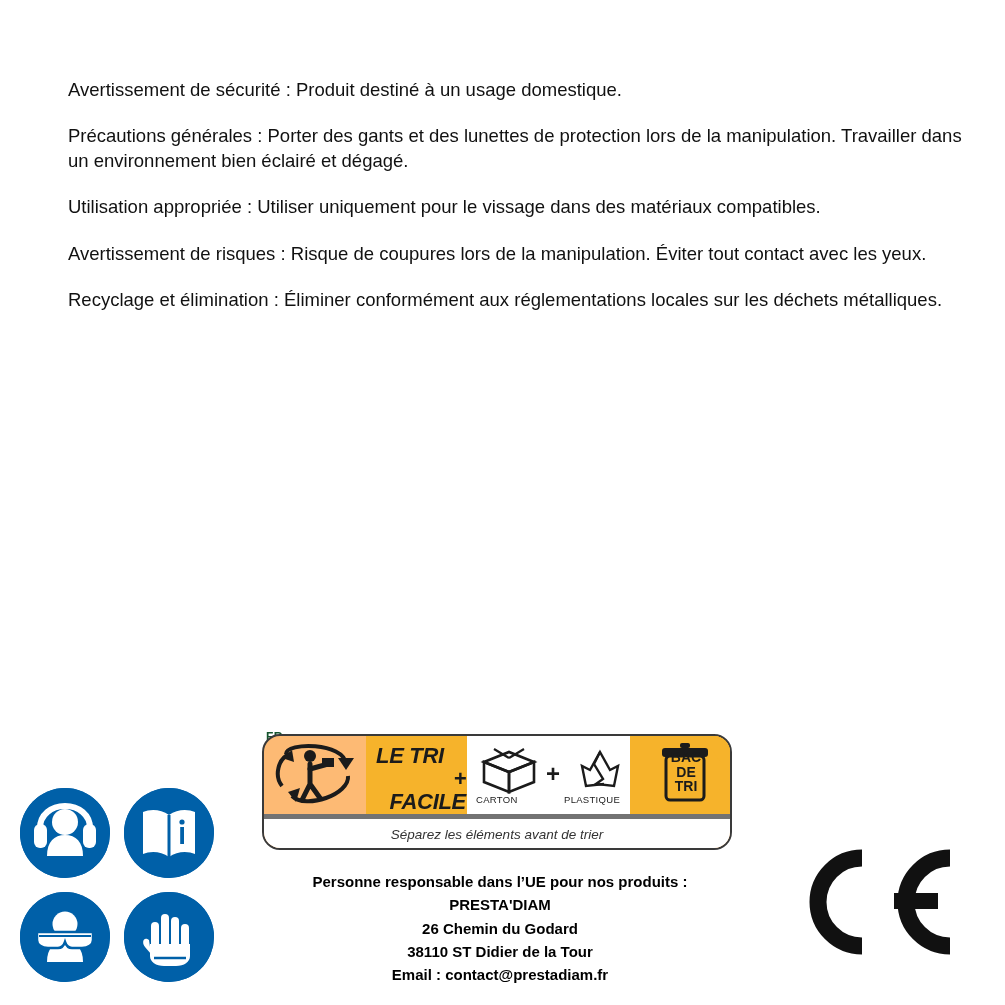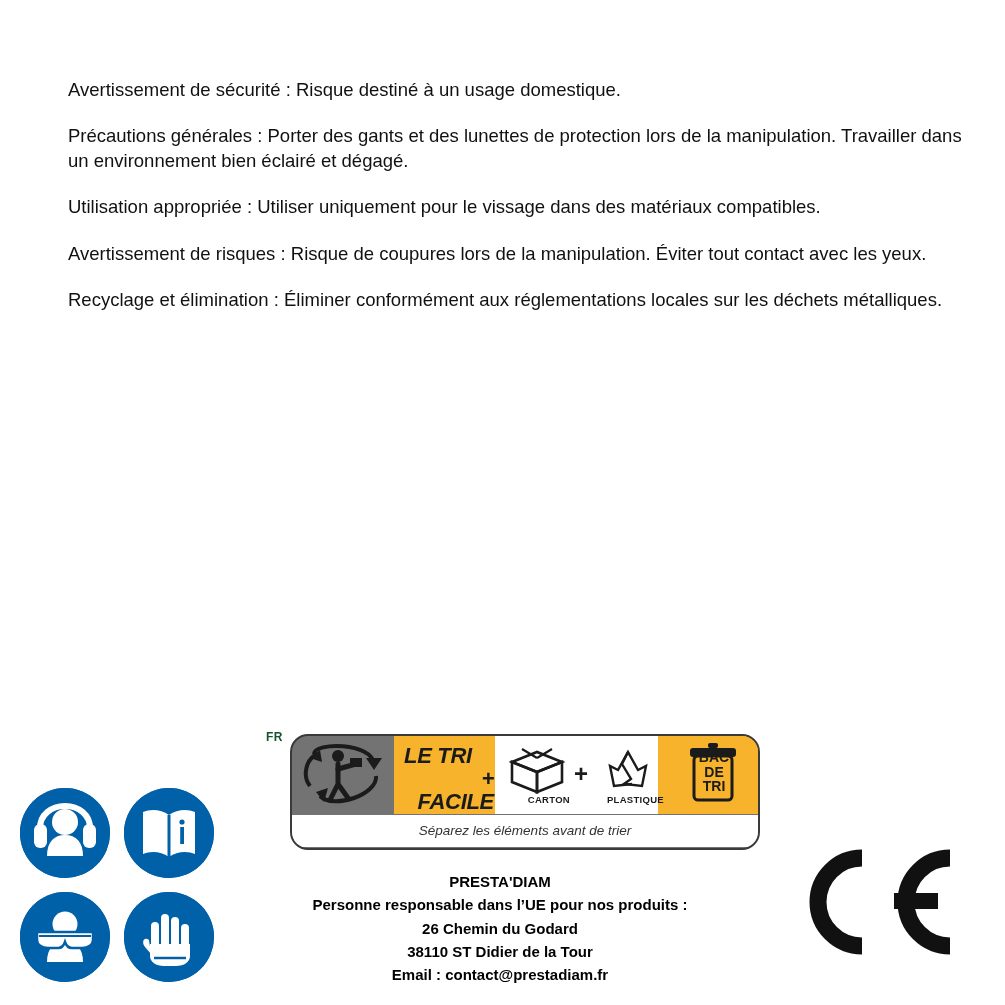--- a/index.html
+++ b/index.html
@@ -82,23 +82,22 @@
     letter-spacing: 0.5px;
   }
   .tri-box {
     position: absolute;
     left: 0;
     top: 16px;
     width: 466px;
     height: 112px;
     border: 2px solid #3a3a3a;
     border-radius: 18px;
-    background: #737373;
+    background: #fdba74;
     overflow: hidden;
-    margin-left: 28px;
   }
   .tri-inner {
     position: absolute;
     left: 0; top: 0;
     width: 100%; height: 100%;
   }
   .tri-yellow {
     position: absolute;
     left: 102px;
     top: 0px;
@@ -130,23 +129,23 @@
     color: #1b1b1b;
     font-weight: bold;
     font-style: italic;
     line-height: 1.05;
   }
   .tri-line1 { font-size: 22px; letter-spacing: -0.3px;}
   .tri-line2 { font-size: 22px; letter-spacing: -0.3px; text-align: right;}
   .tri-cap {
     position: absolute;
     font-size: 9.5px;
-    font-weight: bold;
+    font-weight: normal;
     color: #1b1b1b;
-    text-align: right;
+    text-align: left;
     letter-spacing: 0.3px;
   }
   .tri-plus {
     position: absolute;
     left: 282px;
     top: 24px;
     font-size: 24px;
     font-weight: bold;
     color: #1b1b1b;
   }
@@ -161,21 +160,21 @@
     line-height: 1.05;
     color: #1b1b1b;
   }
   .tri-bottom {
     position: absolute;
     left: 0;
     top: 78px;
     width: 100%;
     height: 32px;
     background: #ffffff;
-    border-top: 1px solid #737373;
+    border-top: 5px solid #737373;
     text-align: center;
     font-size: 13.5px;
     font-style: italic;
     color: #333;
     line-height: 32px;
   }
 
   
   .address {
     position: absolute;
@@ -199,21 +198,21 @@
     height: 108px;
   }
 </style>
 </head>
 <body>
 
 <div class="page">
 
 
   <div class="body-block">
-    <p class="para">Avertissement de sécurité : Risque destiné à un usage domestique.</p>
+    <p class="para">Avertissement de sécurité : Produit destiné à un usage domestique.</p>
     <p class="para">Précautions générales : Porter des gants et des lunettes de protection lors de la manipulation. Travailler dans un environnement bien éclairé et dégagé.</p>
     <p class="para">Utilisation appropriée : Utiliser uniquement pour le vissage dans des matériaux compatibles.</p>
     <p class="para">Avertissement de risques : Risque de coupures lors de la manipulation. Éviter tout contact avec les yeux.</p>
     <p class="para">Recyclage et élimination : Éliminer conformément aux réglementations locales sur les déchets métalliques.</p>
   </div>
 
   <div class="picto-grid">
 
     <div class="picto p1">
       <svg width="90" height="90" viewBox="0 0 90 90" aria-hidden="true">
@@ -321,22 +320,22 @@
           <div>DE</div>
           <div>TRI</div>
         </div>
 
         <div class="tri-bottom">Séparez les éléments avant de trier</div>
       </div>
     </div>
   </div>
 
   <div class="address">
+    <div class="line">Personne responsable dans l’UE pour nos produits :</div>
     <div class="line">PRESTA'DIAM</div>
-    <div class="line">Personne responsable dans l’UE pour nos produits :</div>
     <div class="line">26 Chemin du Godard</div>
     <div class="line">38110 ST Didier de la Tour</div>
     <div class="line">Email : contact@prestadiam.fr</div>
   </div>
 
   <div class="ce-mark">
     <svg width="160" height="108" viewBox="0 0 160 108" aria-hidden="true">
       <path d="M64 10 A44 44 0 1 0 64 98" fill="none" stroke="#111111" stroke-width="17"></path>
       <path d="M152 10 A44 44 0 1 0 152 98" fill="none" stroke="#111111" stroke-width="17"></path>
       <rect x="96" y="45" width="44" height="16" fill="#111111"></rect>

